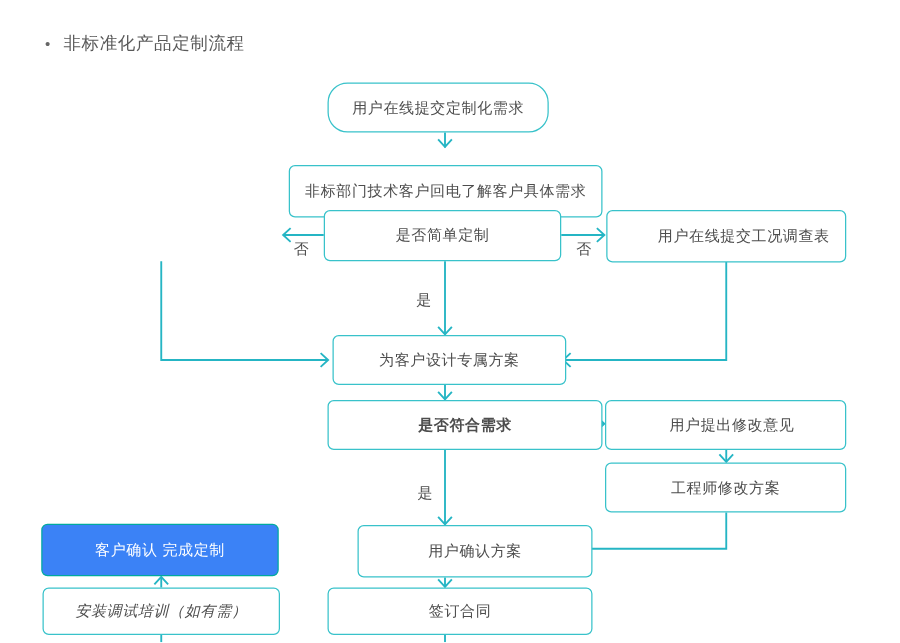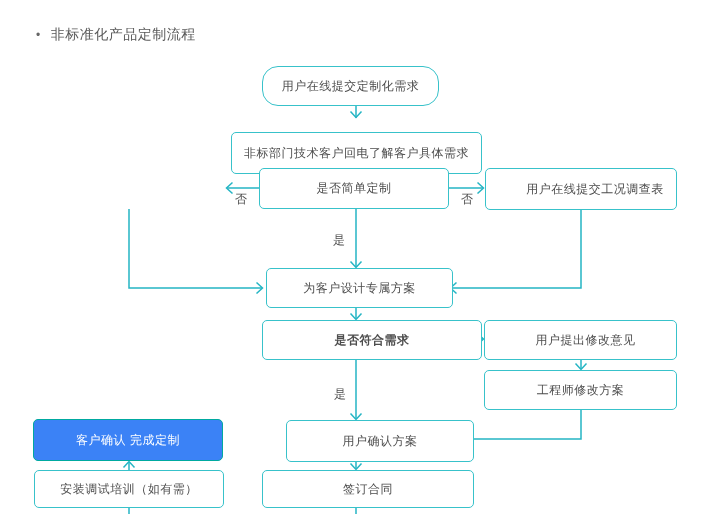--- a/index.html
+++ b/index.html
@@ -67,21 +67,21 @@
   #n-engineer { left:  33px; top: 168px; width: 192px; height: 41px; }
   #n-simple   { left: 259px; top: 168px; width: 190px; height: 41px; }
   #n-survey   { left: 485px; top: 168px; width: 192px; height: 42px; padding-left: 28px; }
   #n-design   { left: 266px; top: 268px; width: 187px; height: 40px; }
   #n-meet     { left: 262px; top: 320px; width: 220px; height: 40px; font-weight: bold; }
   #n-feedback { left: 484px; top: 320px; width: 193px; height: 40px; padding-left: 10px; }
   #n-modify   { left: 484px; top: 370px; width: 193px; height: 40px; }
   #n-confirm  { left: 262px; top: 420px; width: 188px; height: 42px; margin-left: 24px; }
   #n-complete { left:  33px; top: 419px; width: 190px; height: 42px; }
   #n-sign     { left: 262px; top: 470px; width: 212px; height: 38px; }
-  #n-install  { left:  34px; top: 470px; width: 190px; height: 38px; }
+  #n-install  { left:  34px; top: 470px; width: 190px; height: 38px; font-style: italic; }
   #lbl-no-left    { left: 233px; top: 192px; }
   #lbl-no-right   { left: 459px; top: 192px; }
   #lbl-yes-design { left: 331px; top: 233px; }
   #lbl-yes-confirm{ left: 332px; top: 387px; }
 </style>
 </head>
 <body>
 
 <div class="canvas">
 

